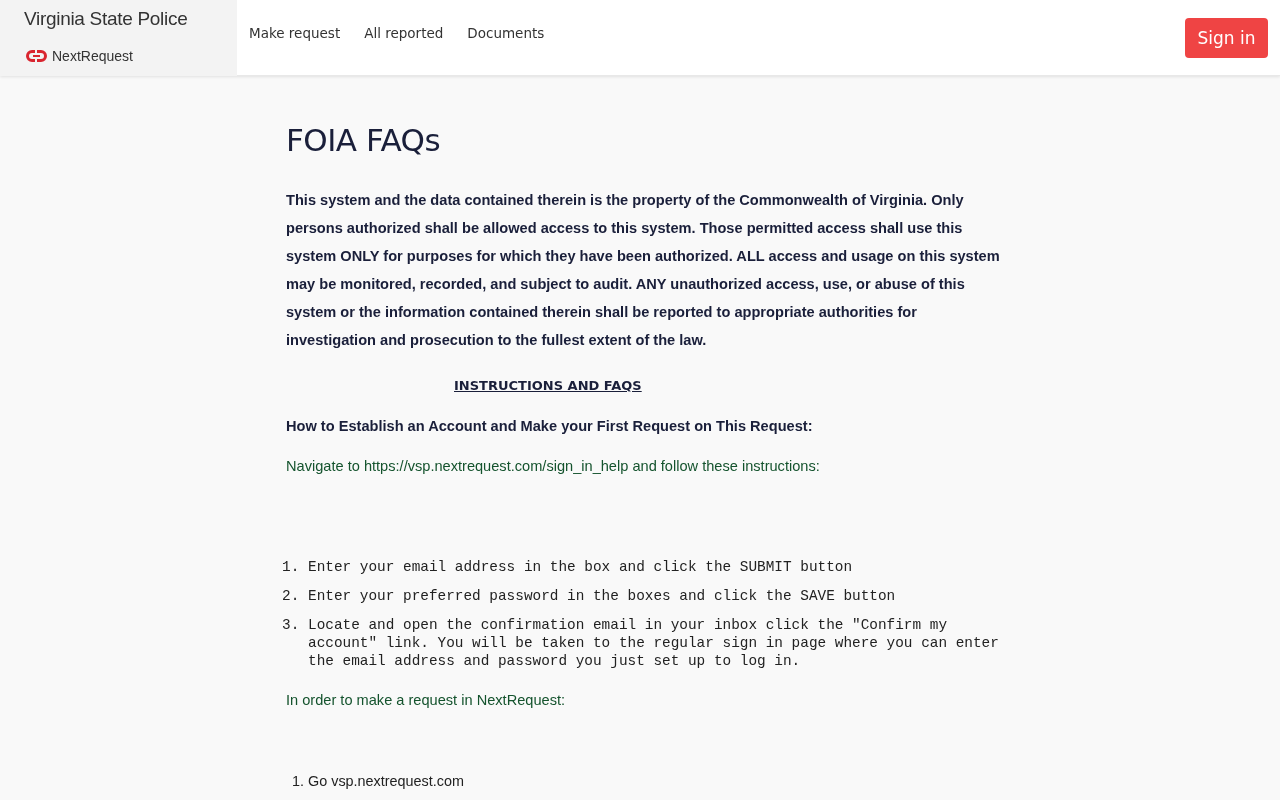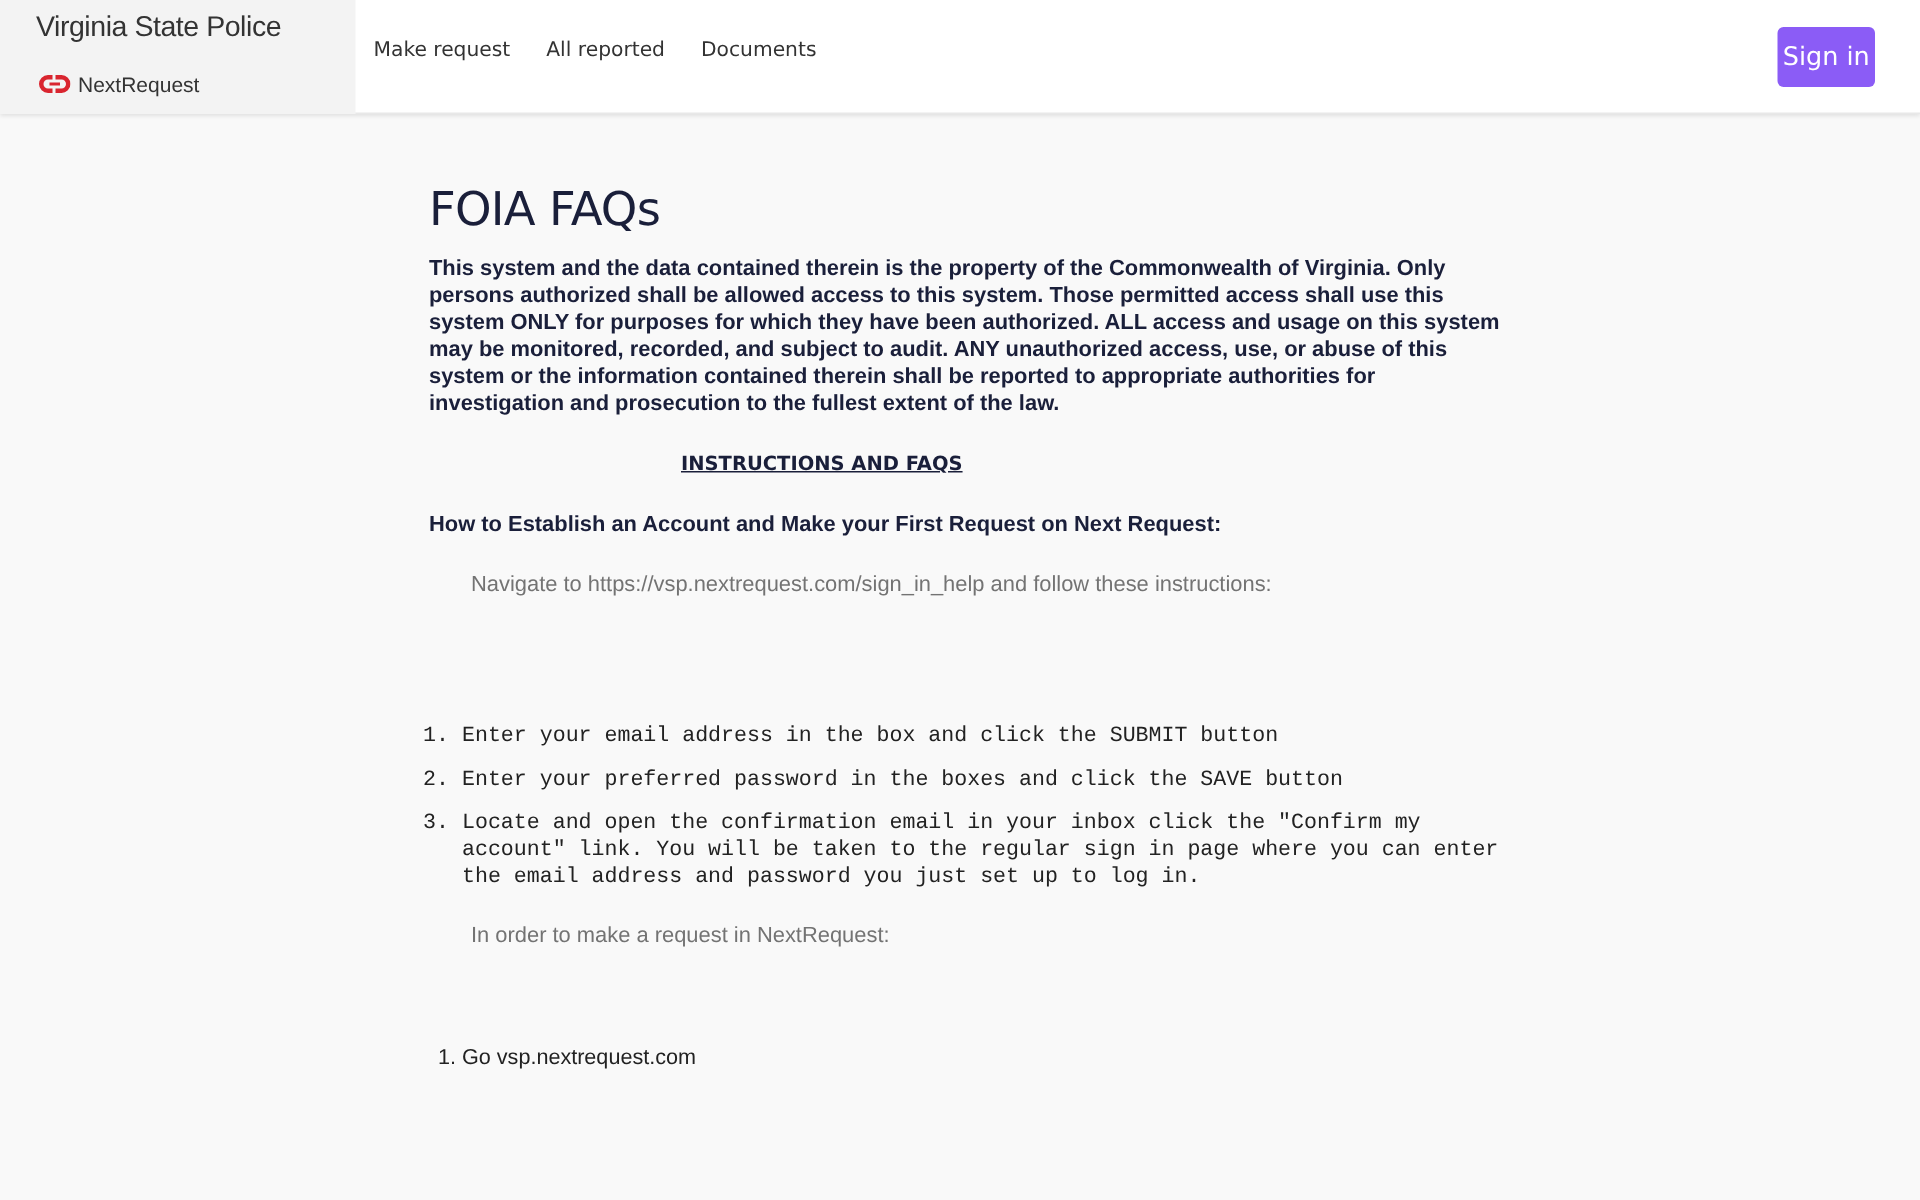--- a/index.html
+++ b/index.html
@@ -40,53 +40,52 @@
     .nav {
       position: absolute; left: 249px; top: 25px; display: flex; align-items: flex-end;
     }
     .nav a {
       font-size: 14px; color: #333; text-decoration: none;
       margin-right: 24px; cursor: pointer;
       font-family: "DejaVu Sans", sans-serif;
       font-size: 13.5px;
     }
     .signin {
-      position: absolute; left: 1185px; top: 18px; width: 65px; height: 40px;
-      background: #8b5cf6; color: #fff; border: none; border-radius: 4px;
+      position: absolute; left: 1185px; top: 18px; width: 83px; height: 40px;
+      background: #ef4444; color: #fff; border: none; border-radius: 4px;
       font-size: 17px; font-family: "DejaVu Sans", sans-serif;
       cursor: pointer;
     }
     .content {
       position: absolute; left: 286px; top: 76px; width: 720px;
     }
     h1 {
       margin-top: 46px; font-size: 31px; font-weight: 400; color: #1a1f3a;
       font-family: "DejaVu Sans", sans-serif; letter-spacing: -0.5px;
     }
     .section-title {
       font-weight: bold; text-decoration: underline; font-size: 13px;
       color: #1a1f3a;
     }
     .st1 { margin-top: 46px; padding-left: 84px; }
     .bold-para {
-      margin-top: 12px; font-weight: bold; font-size: 14px; line-height: 18px;
+      margin-top: 28px; font-weight: bold; font-size: 14px; line-height: 28px;
       color: #1a1f3a;
       font-family: "Liberation Sans", sans-serif;
       font-size: 14.6px;
     }
     .st2 { margin-top: 24px; padding-left: 168px; }
     .subhead {
       margin-top: 25px; font-weight: bold; font-size: 14.6px; color: #1a1f3a;
       font-family: "Liberation Sans", sans-serif;
     }
     .para {
-      margin-top: 24px; font-size: 14px; color: #737373;
+      margin-top: 24px; font-size: 14px; color: #14532d;
       font-family: "Liberation Sans", sans-serif;
       font-size: 14.6px;
-      margin-left: 28px;
     }
     ol {
       padding-left: 22px; font-size: 14.4px; color: #222;
       font-family: "Liberation Sans", sans-serif;
     }
     ol li { line-height: 18px; margin-bottom: 11px; padding-left: 0; }
     .ol1 { margin-top: 84px; font-family: Liberation Mono, monospace; }
     .ol2 { margin-top: 64px; }
   </style>
 </head>
@@ -109,21 +108,21 @@
     <a>All reported</a>
     <a>Documents</a>
   </nav>
   <button class="signin">Sign in</button>
 </div>
 
 <main class="content">
   <h1>FOIA FAQs</h1>
   <p class="bold-para">This system and the data contained therein is the property of the Commonwealth of Virginia. Only persons authorized shall be allowed access to this system. Those permitted access shall use this system ONLY for purposes for which they have been authorized. ALL access and usage on this system may be monitored, recorded, and subject to audit. ANY unauthorized access, use, or abuse of this system or the information contained therein shall be reported to appropriate authorities for investigation and prosecution to the fullest extent of the law.</p>
   <div class="section-title st2">INSTRUCTIONS AND FAQS</div>
-  <p class="subhead">How to Establish an Account and Make your First Request on Next Request:</p>
+  <p class="subhead">How to Establish an Account and Make your First Request on This Request:</p>
   <p class="para">Navigate to https://vsp.nextrequest.com/sign_in_help and follow these instructions:</p>
   <ol class="ol1">
     <li>Enter your email address in the box and click the SUBMIT button</li>
     <li>Enter your preferred password in the boxes and click the SAVE button</li>
     <li>Locate and open the confirmation email in your inbox click the "Confirm my account" link. You will be taken to the regular sign in page where you can enter the email address and password you just set up to log in.</li>
   </ol>
   <p class="para" style="margin-top:22px">In order to make a request in NextRequest:</p>
   <ol class="ol2">
     <li>Go vsp.nextrequest.com</li>
   </ol>

